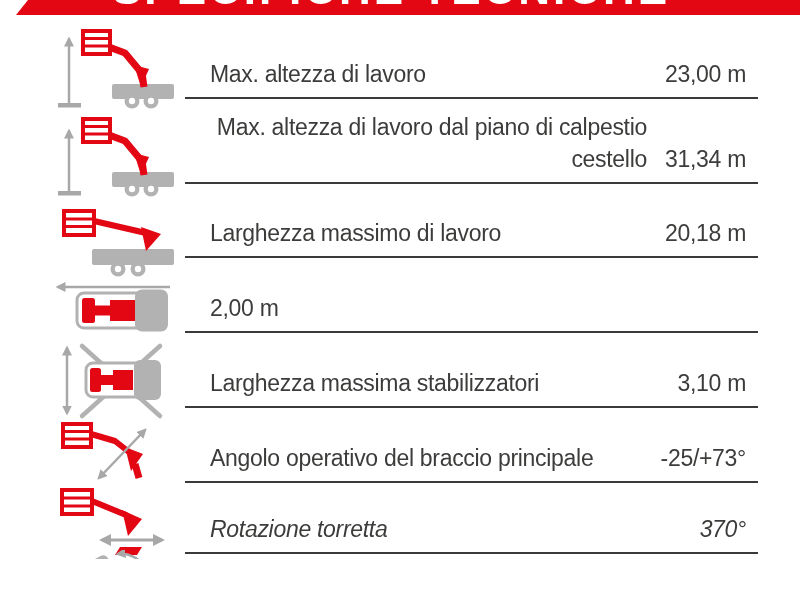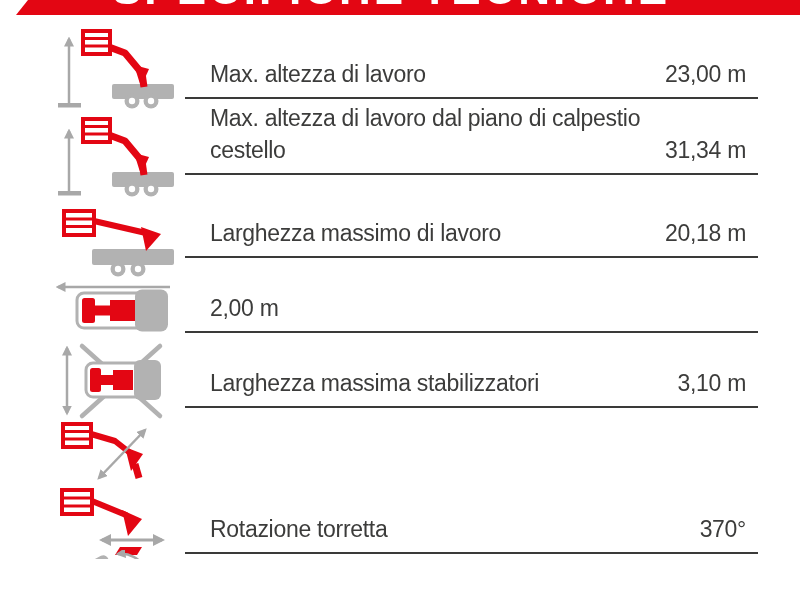--- a/index.html
+++ b/index.html
@@ -184,38 +184,42 @@
       <rect x="36" y="30" width="30" height="30" rx="4" fill="#e30613" transform="rotate(-8 51 45)"></rect>
       <path d="M72,48 A26,26 0 0 0 50,4" stroke="#a8a8a8" stroke-width="2.5" fill="none" marker-end="url(#ah7)"></path>
     </svg>
   </span>
 
   <div class="row" style="top:58px;">
     <span class="label">Max. altezza di lavoro</span>
     <span class="value">23,00 m</span>
   </div>
 
-  <div class="row wrap" style="top:102px;">
+  <div class="row wrap" style="top:111px;text-align:right;">
     <span class="label">Max. altezza di lavoro dal piano di calpestio cestello</span>
     <span class="value">31,34 m</span>
   </div>
 
   <div class="row" style="top:217px;">
     <span class="label">Larghezza massimo di lavoro</span>
     <span class="value">20,18 m</span>
   </div>
 
   <div class="row" style="top:292px;">
     <span class="value">2,00 m</span>
   </div>
 
   <div class="row" style="top:367px;">
     <span class="label">Larghezza massima stabilizzatori</span>
     <span class="value">3,10 m</span>
   </div>
 
-
-  <div class="row" style="top:513px;">
+  <div class="row" style="top:442px;">
+    <span class="label">Angolo operativo del braccio principale</span>
+    <span class="value">-25/+73°</span>
+  </div>
+
+  <div class="row" style="top:513px;font-style:italic;">
     <span class="label">Rotazione torretta</span>
     <span class="value">370°</span>
   </div>
 
 </div>
 
 </body></html>

